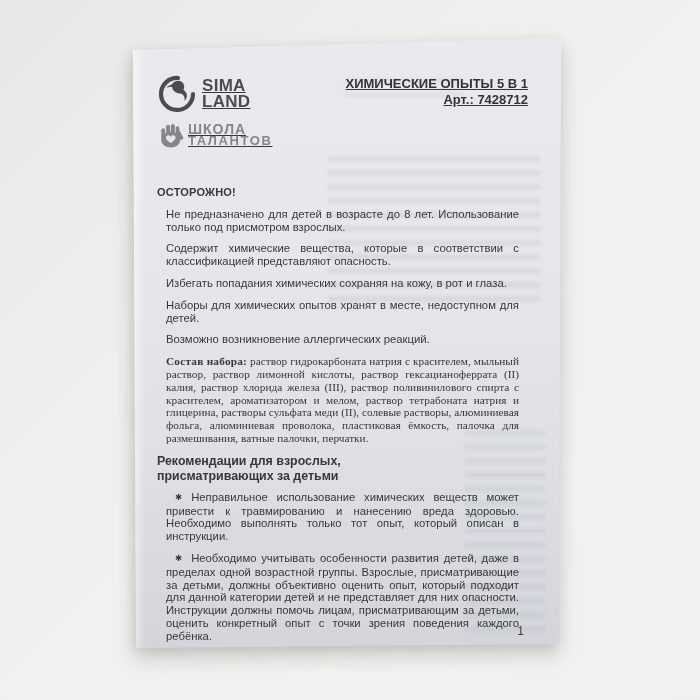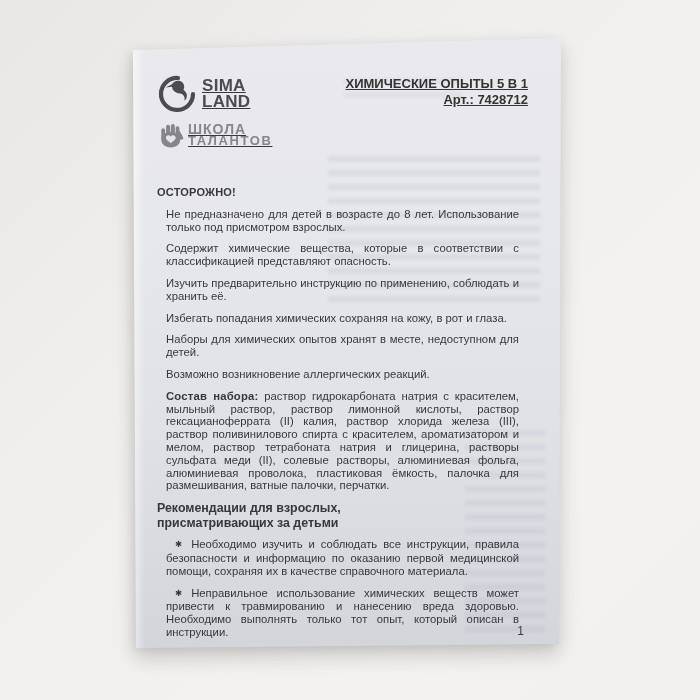--- a/index.html
+++ b/index.html
@@ -40,21 +40,21 @@
   .brand-text{font-weight:bold;font-size:17px;line-height:16px;letter-spacing:.3px;}
   .school-row{display:flex;align-items:center;gap:4px;margin-top:7px;margin-left:2px;color:#85858a;}
   .school-text .l1{font-weight:bold;font-size:14px;line-height:13px;letter-spacing:1px;}
   .school-text .l2{font-weight:bold;font-size:13px;line-height:10px;letter-spacing:1.6px;}
   .title-col{text-align:right;padding-top:2px;color:#333336;}
   .doc-title{font-weight:bold;font-size:13px;line-height:16px;}
   .doc-art{font-weight:bold;font-size:13px;margin-top:0;}
   .bodytext{font-size:11.3px;line-height:12.8px;text-align:justify;}
   .bodytext p{margin:9px;}
   .warn-head{font-weight:bold;font-size:11px;margin:8px 0 3px 0;letter-spacing:.2px;}
-  .composition{margin-top:7px !important;}
+  .composition{margin-top:7px !important;font-family:Liberation Serif, serif;}
   .composition b{letter-spacing:.2px;}
   .rec-head{font-weight:bold;font-size:12.4px;line-height:15px;text-align:left;margin:9px 0 7px 0;}
   .bullet{margin-top:5px !important;}
   .star{font-family:"DejaVu Sans",sans-serif;font-size:8.5px;margin:0 9px 0 9px;position:relative;top:-1px;}
   .page-num{position:absolute;top:586px;right:38px;font-size:12px;color:#3c3c40;}
   svg{display:block;}
 </style>
 </head>
 <body>
 
@@ -102,33 +102,31 @@
         <div class="title-col">
           <div class="doc-title">ХИМИЧЕСКИЕ ОПЫТЫ 5 В 1</div>
           <div class="doc-art">Арт.: 7428712</div>
         </div>
       </div>
 
       <div class="bodytext">
         <div class="warn-head">ОСТОРОЖНО!</div>
         <p>Не предназначено для детей в возрасте до 8 лет. Использование только под присмотром взрослых.</p>
         <p>Содержит химические вещества, которые в соответствии с классификацией представляют опасность.</p>
-        <p>Изучить предварительно инструкцию по применению, соблюдать и хранить её.</p>
         <p>Избегать попадания химических сохраняя на кожу, в рот и глаза.</p>
         <p>Наборы для химических опытов хранят в месте, недоступном для детей.</p>
         <p>Возможно возникновение аллергических реакций.</p>
 
         <p class="composition"><b>Состав набора:</b> <span>раствор гидрокарбоната натрия с красителем, мыльный раствор, раствор лимонной кислоты, раствор гексацианоферрата (II) калия, раствор хлорида железа (III), раствор поливинилового спирта с красителем, ароматизатором и мелом, раствор тетрабоната натрия и глицерина, растворы сульфата меди (II), солевые растворы, алюминиевая фольга, алюминиевая проволока, пластиковая ёмкость, палочка для размешивания, ватные палочки, перчатки.</span></p>
 
         <div class="rec-head">
           <div>Рекомендации для взрослых,</div>
           <div>присматривающих за детьми</div>
         </div>
 
-        <p class="bullet"><span class="star">✱</span><span>Необходимо изучить и соблюдать все инструкции, правила безопасности и информацию по оказанию первой медицинской помощи, сохраняя их в качестве справочного материала.</span></p>
         <p class="bullet"><span class="star">✱</span><span>Неправильное использование химических веществ может привести к травмированию и нанесению вреда здоровью. Необходимо выполнять только тот опыт, который описан в инструкции.</span></p>
         <p class="bullet"><span class="star">✱</span><span>Необходимо учитывать особенности развития детей, даже в пределах одной возрастной группы. Взрослые, присматривающие за детьми, должны объективно оценить опыт, который подходит для данной категории детей и не представляет для них опасности. Инструкции должны помочь лицам, присматривающим за детьми, оценить конкретный опыт с точки зрения поведения каждого ребёнка.</span></p>
       </div>
 
       <div class="page-num">1</div>
     </div>
   </div>
 </div>
 
 </body></html>

